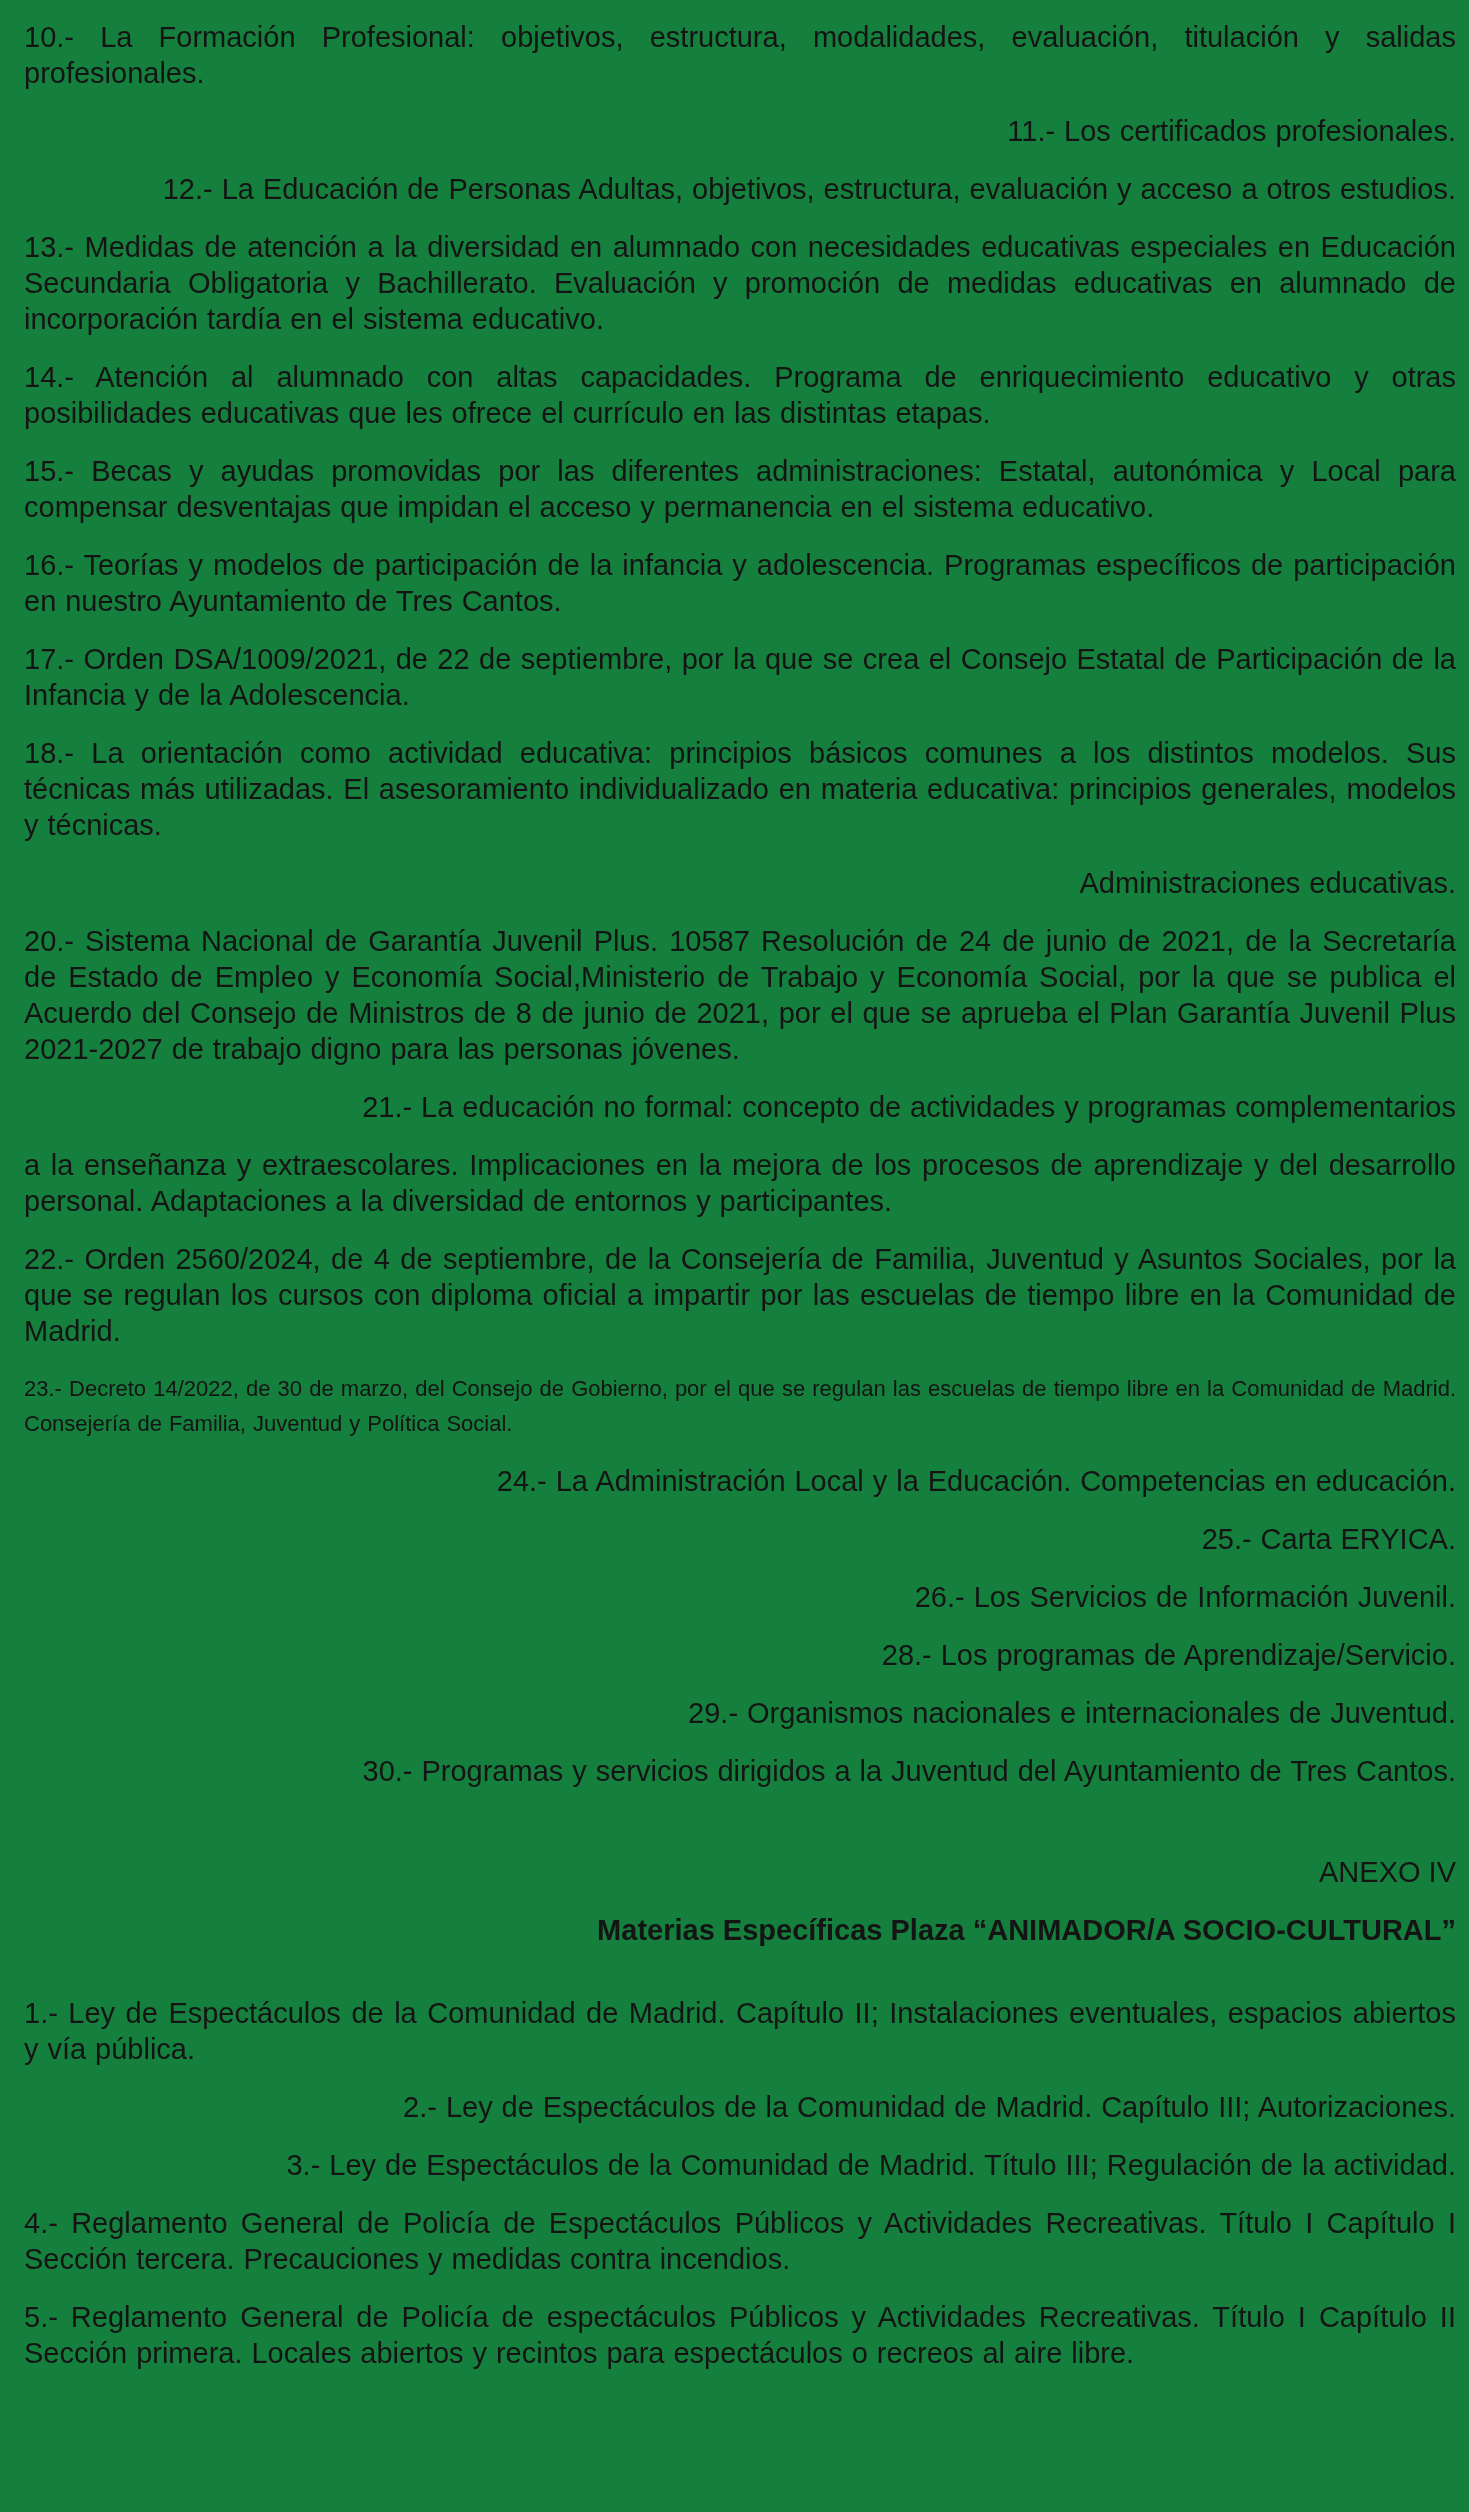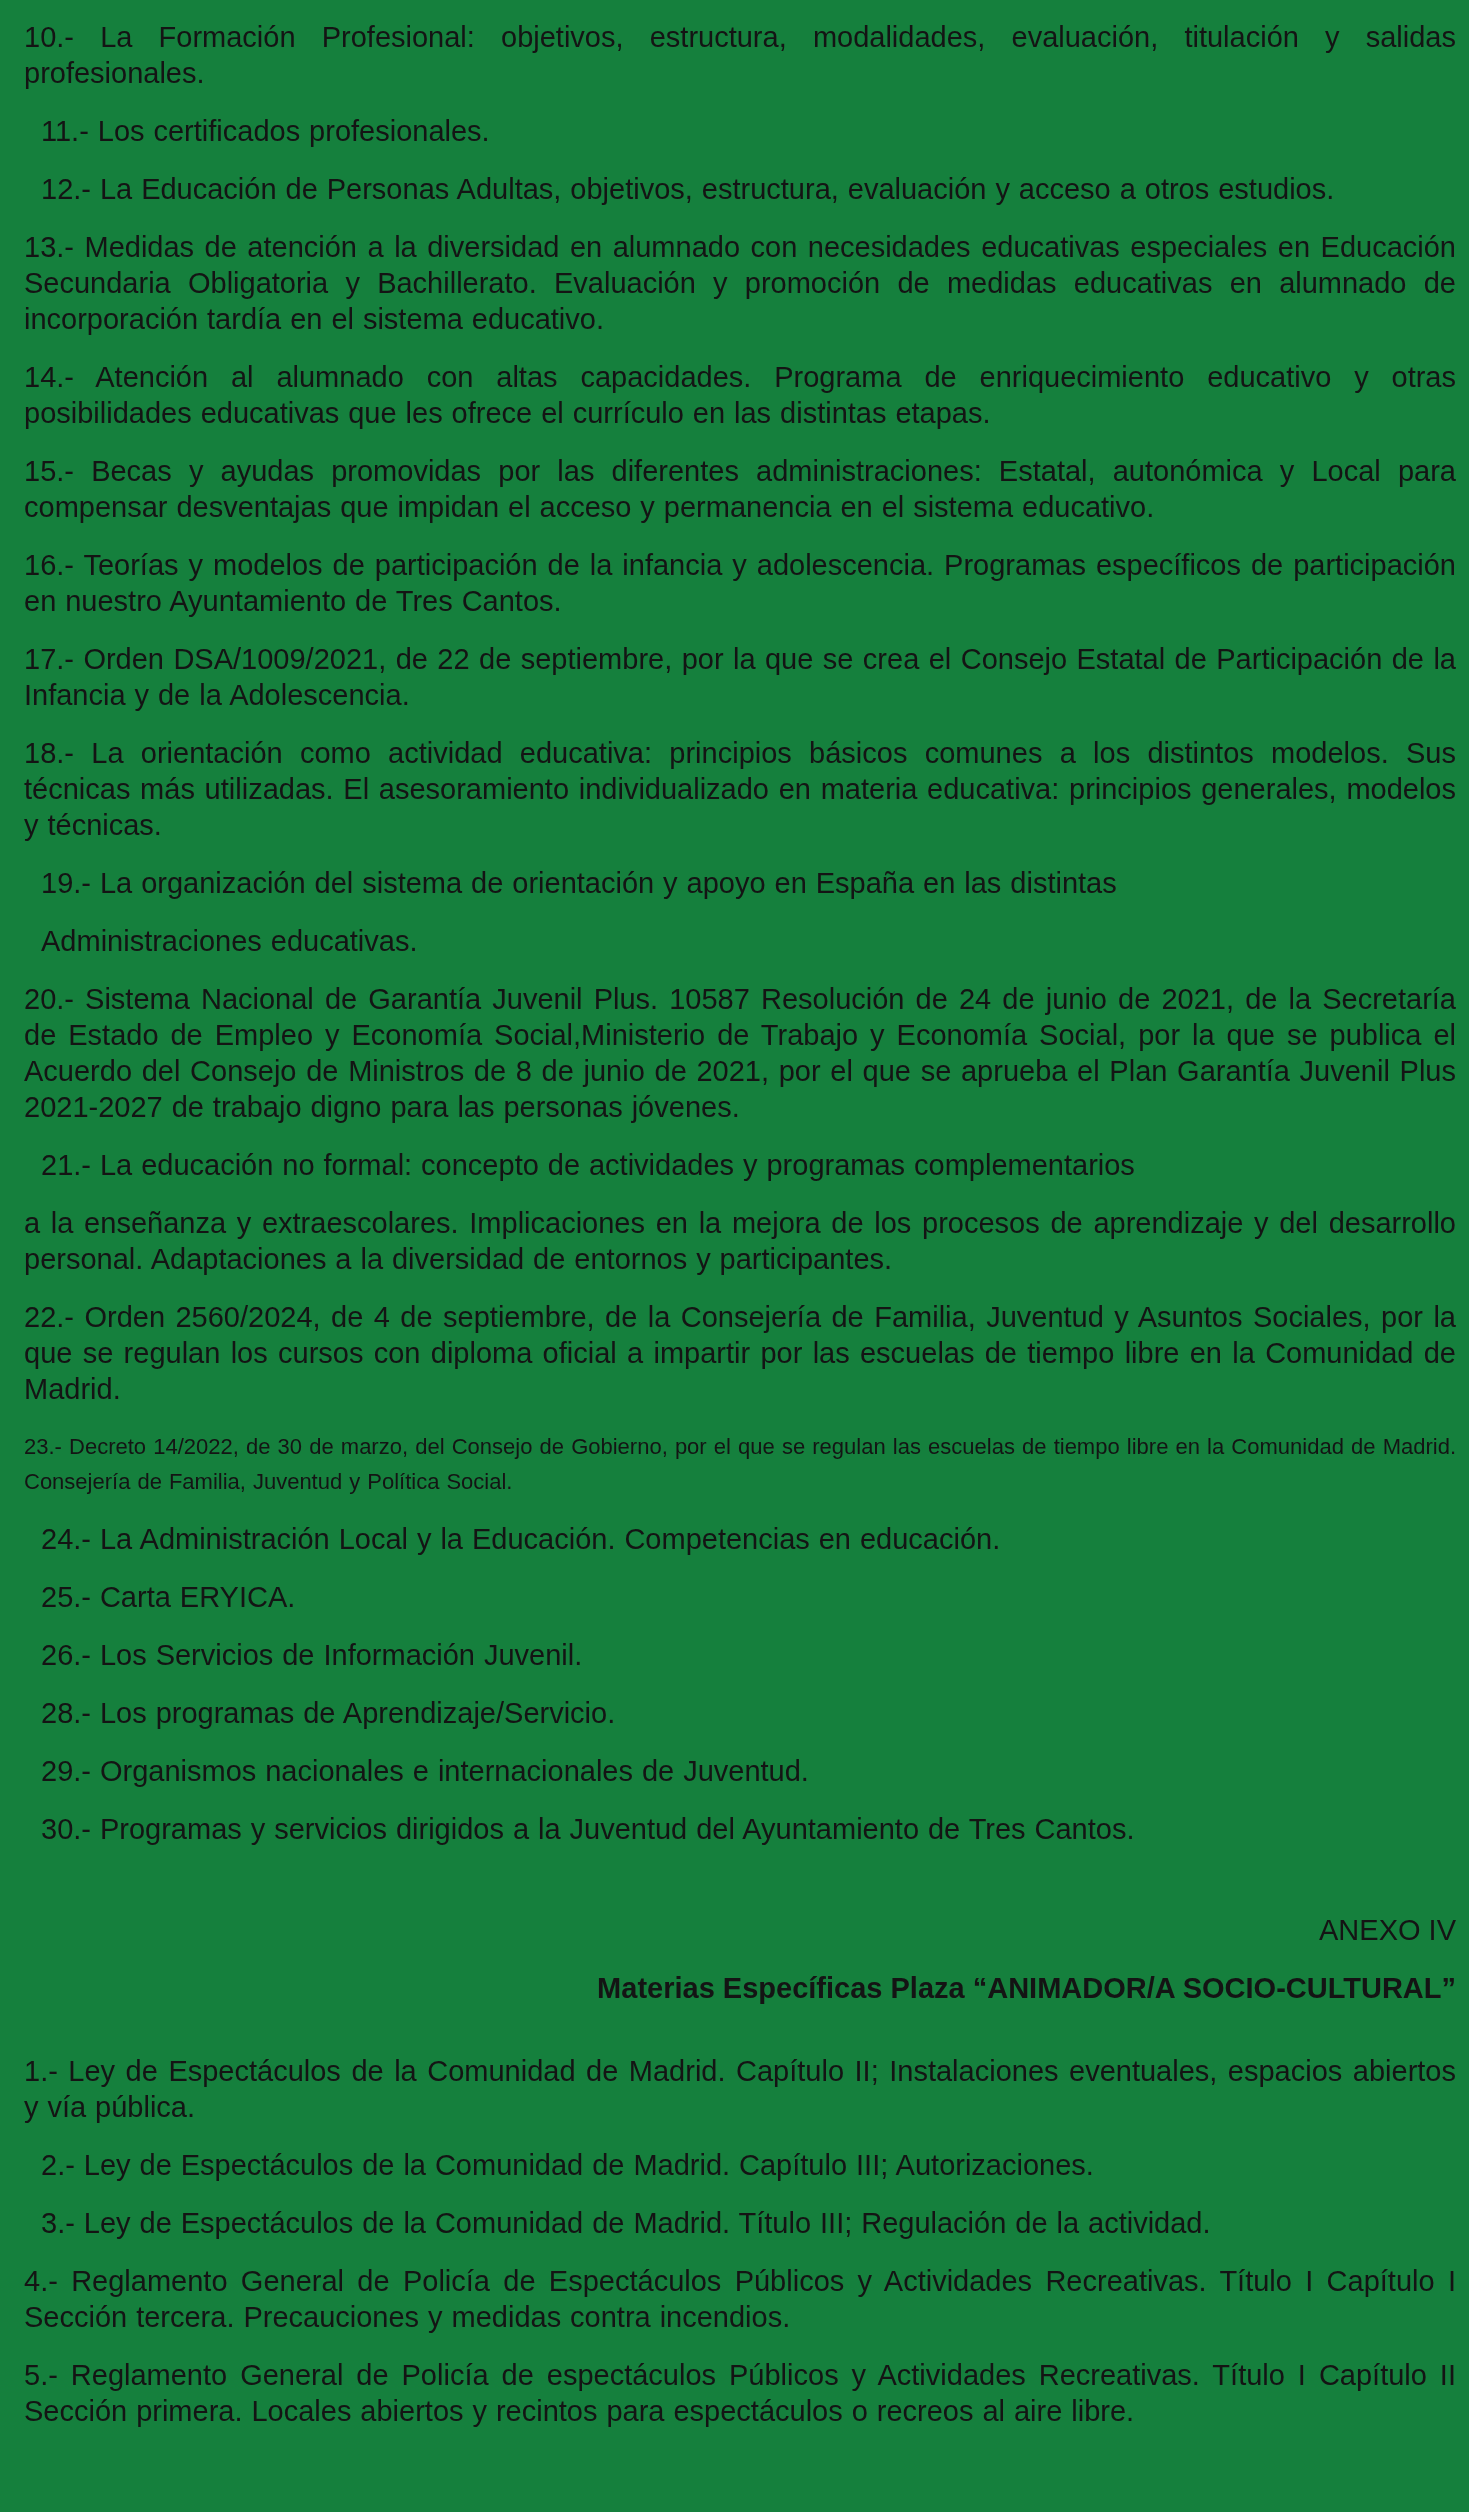--- a/index.html
+++ b/index.html
@@ -21,21 +21,21 @@
     overflow: hidden;
     background: #15803d;
   }
   .para {
     font-size: 29px;
     line-height: 36px;
     margin: 0 0 22px 0;
     text-align: justify;
     word-spacing: 0.9px;
   }
-  .para.left { text-align: left; margin-left: 17px; }
+  .para.left { text-align: right; margin-left: 17px; }
   .para.small { font-size: 22px; line-height: 35px; }
   .heading {
     font-size: 29px;
     line-height: 36px;
     text-align: right;
     font-weight: normal;
     margin: 65px 0 22px 0;
   }
   .subheading {
     font-size: 29px;
@@ -53,21 +53,20 @@
   <section>
       <p class="para">10.- La Formación Profesional: objetivos, estructura, modalidades, evaluación, titulación y salidas profesionales.</p>
       <p class="para left">11.- Los certificados profesionales.</p>
       <p class="para left">12.- La Educación de Personas Adultas, objetivos, estructura, evaluación y acceso a otros estudios.</p>
       <p class="para">13.- Medidas de atención a la diversidad en alumnado con necesidades educativas especiales en Educación Secundaria Obligatoria y Bachillerato. Evaluación y promoción de medidas educativas en alumnado de incorporación tardía en el sistema educativo.</p>
       <p class="para">14.- Atención al alumnado con altas capacidades. Programa de enriquecimiento educativo y otras posibilidades educativas que les ofrece el currículo en las distintas etapas.</p>
       <p class="para">15.- Becas y ayudas promovidas por las diferentes administraciones: Estatal, autonómica y Local para compensar desventajas que impidan el acceso y permanencia en el sistema educativo.</p>
       <p class="para">16.- Teorías y modelos de participación de la infancia y adolescencia. Programas específicos de participación en nuestro Ayuntamiento de Tres Cantos.</p>
       <p class="para">17.- Orden DSA/1009/2021, de 22 de septiembre, por la que se crea el Consejo Estatal de Participación de la Infancia y de la Adolescencia.</p>
       <p class="para">18.- La orientación como actividad educativa: principios básicos comunes a los distintos modelos. Sus técnicas más utilizadas. El asesoramiento individualizado en materia educativa: principios generales, modelos y técnicas.</p>
-      <p class="para left">19.- La organización del sistema de orientación y apoyo en España en las distintas</p>
       <p class="para left">Administraciones educativas.</p>
       <p class="para">20.- Sistema Nacional de Garantía Juvenil Plus. 10587 Resolución de 24 de junio de 2021, de la Secretaría de Estado de Empleo y Economía Social,Ministerio de Trabajo y Economía Social, por la que se publica el Acuerdo del Consejo de Ministros de 8 de junio de 2021, por el que se aprueba el Plan Garantía Juvenil Plus 2021-2027 de trabajo digno para las personas jóvenes.</p>
       <p class="para left">21.- La educación no formal: concepto de actividades y programas complementarios</p>
       <p class="para">a la enseñanza y extraescolares. Implicaciones en la mejora de los procesos de aprendizaje y del desarrollo personal. Adaptaciones a la diversidad de entornos y participantes.</p>
       <p class="para">22.- Orden 2560/2024, de 4 de septiembre, de la Consejería de Familia, Juventud y Asuntos Sociales, por la que se regulan los cursos con diploma oficial a impartir por las escuelas de tiempo libre en la Comunidad de Madrid.</p>
       <p class="para small">23.- Decreto 14/2022, de 30 de marzo, del Consejo de Gobierno, por el que se regulan las escuelas de tiempo libre en la Comunidad de Madrid.  Consejería de Familia, Juventud y Política Social.</p>
       <p class="para left">24.- La Administración Local y la Educación. Competencias en educación.</p>
       <p class="para left">25.- Carta ERYICA.</p>
       <p class="para left">26.- Los Servicios de Información Juvenil.</p>
       <p class="para left">28.- Los programas de Aprendizaje/Servicio.</p>

